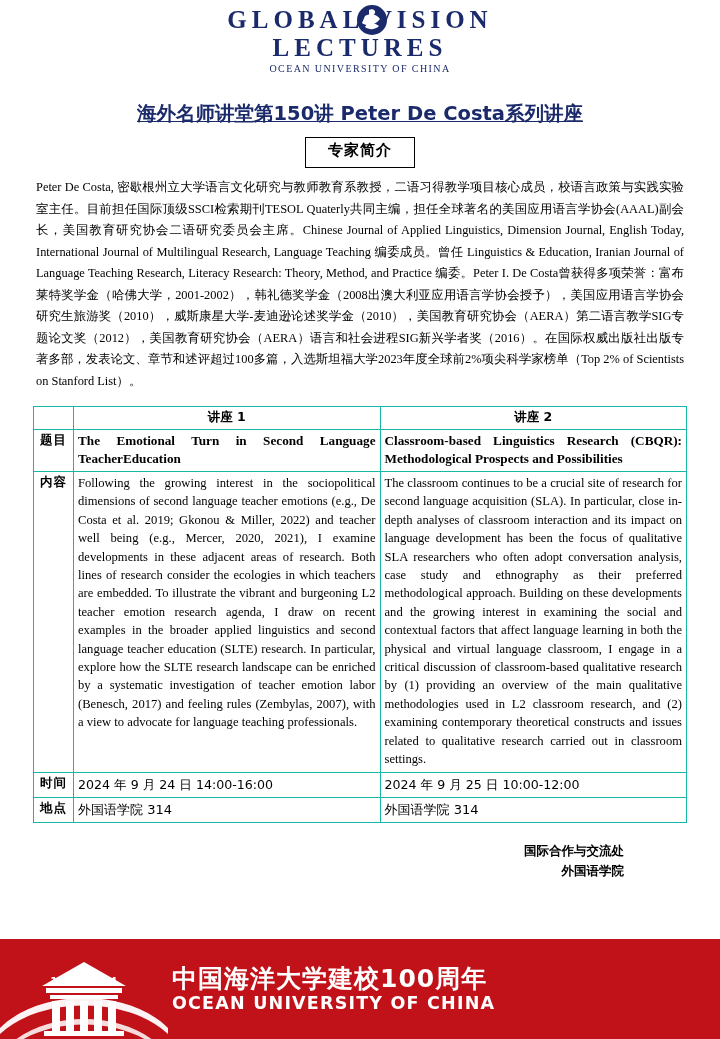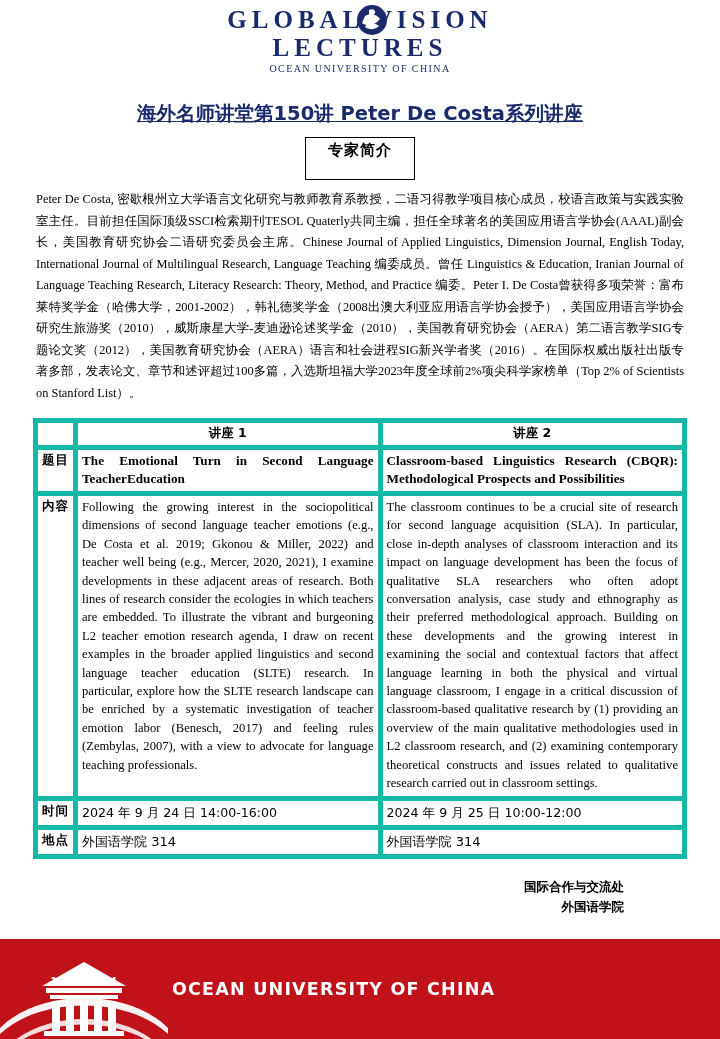--- a/index.html
+++ b/index.html
@@ -87,21 +87,21 @@
   }
 
   
   .badge-row {
     display: flex;
     justify-content: center;
     margin-top: 10px;
   }
   .badge {
     border: 1.5px solid #000;
-    padding: 3px 22px 19px 22px;
+    padding: 3px 22px 7px 22px;
     font-family: "DejaVu Sans", sans-serif;
     font-weight: bold;
     font-size: 15px;
     color: #000;
     letter-spacing: 1px;
   }
 
   
   .bio {
     margin: 9px 36px 0 36px;
@@ -114,21 +114,21 @@
   }
 
   
   .tbl-wrap { margin: 14px 33px 0 33px; }
   table.lec {
     width: 100%;
     border-collapse: collapse;
     table-layout: fixed;
   }
   table.lec td, table.lec th {
-    border: 5px solid #14b8a6;
+    border: 1px solid #14b8a6;
     vertical-align: top;
     padding: 2px 4px 3px 4px;
   }
   .col-label { width: 40px; }
   .hdr {
     text-align: center;
     font-family: "DejaVu Sans", sans-serif;
     font-weight: bold;
     font-size: 12.5px;
     padding: 2px 0 3px 0;
@@ -327,16 +327,17 @@
           <rect x="66" y="47" width="8" height="30"></rect>
           <rect x="80" y="47" width="8" height="30"></rect>
           <rect x="94" y="47" width="8" height="30"></rect>
           <rect x="108" y="47" width="8" height="30"></rect>
           <rect x="44" y="77" width="80" height="5"></rect>
         </g>
       </svg>
       <div class="years">1924-2024</div>
     </div>
     <div class="foot-text">
+      <div class="ft-cn">中国海洋大学建校100周年</div>
       <div class="ft-en">OCEAN UNIVERSITY OF CHINA</div>
     </div>
   </div>
 </div>
 
 </body></html>

